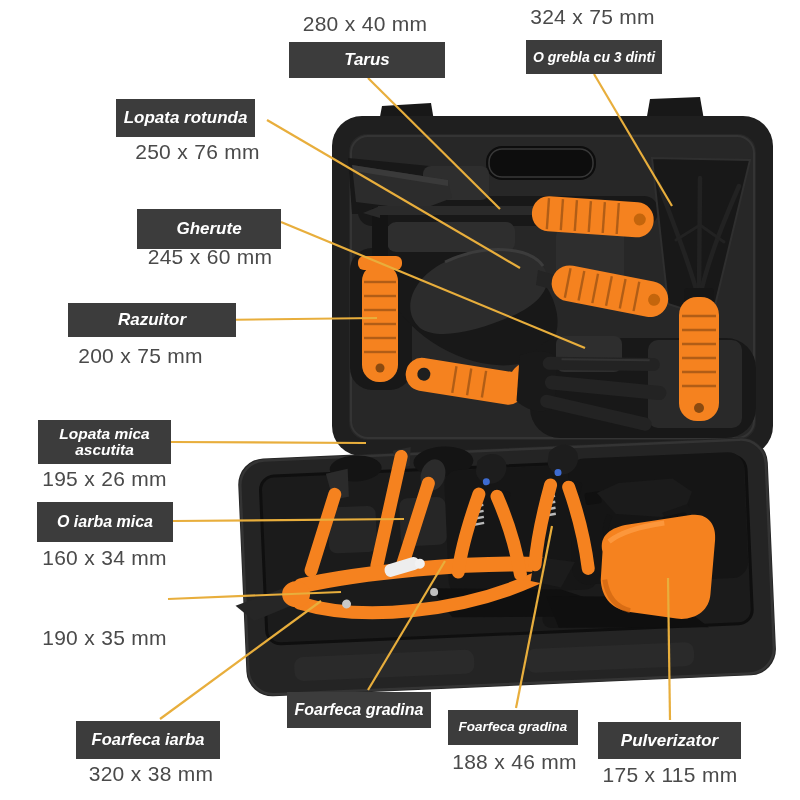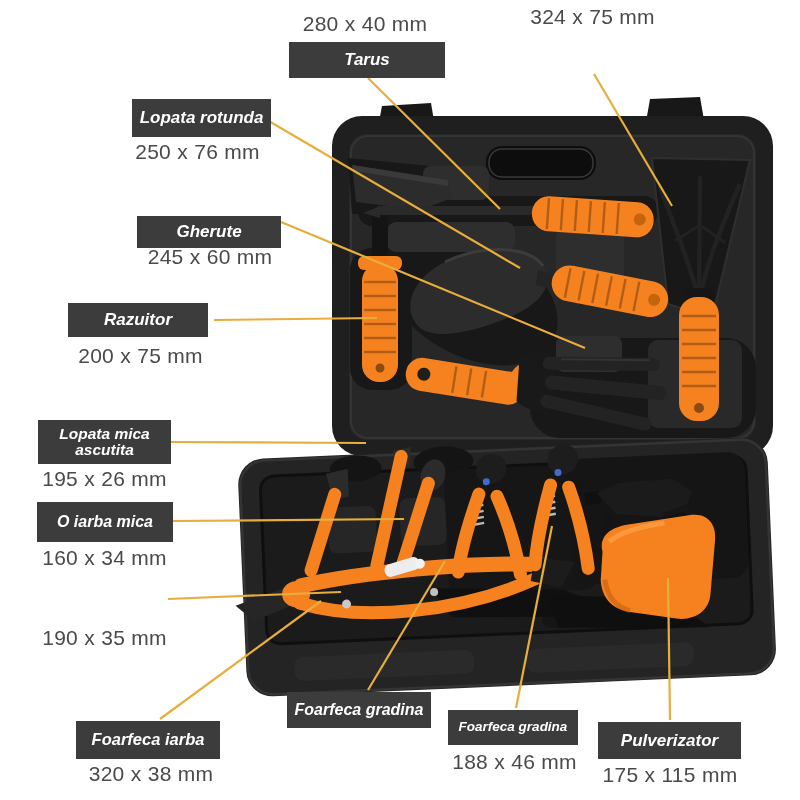--- a/index.html
+++ b/index.html
@@ -269,28 +269,29 @@
     <line class="leader" x1="368" y1="690" x2="445" y2="561"></line>
     <line class="leader" x1="516" y1="708" x2="552" y2="526"></line>
     <line class="leader" x1="670" y1="720" x2="668" y2="578"></line>
   </g>
 </svg>
 
   <div class="dim" style="left:270px;top:12px;width:190px">280 x 40 mm</div>
   <div class="tag" style="left:289px;top:42px;width:156px;height:36px">Tarus</div>
 
   <div class="dim" style="left:505px;top:5px;width:175px">324 x 75 mm</div>
-
-  <div class="tag" style="left:132px;top:99px;width:139px;height:38px">Lopata rotunda</div>
+  <div class="tag" style="left:526px;top:40px;width:136px;height:34px;font-size:14px">O grebla cu 3 dinti</div>
+
+  <div class="tag" style="left:116px;top:99px;width:139px;height:38px">Lopata rotunda</div>
   <div class="dim" style="left:110px;top:140px;width:175px">250 x 76 mm</div>
 
-  <div class="tag" style="left:137px;top:216px;width:144px;height:32px">Gherute</div>
+  <div class="tag" style="left:137px;top:209px;width:144px;height:40px">Gherute</div>
   <div class="dim" style="left:125px;top:245px;width:170px">245 x 60 mm</div>
 
-  <div class="tag" style="left:68px;top:303px;width:140px;height:34px">Razuitor</div>
+  <div class="tag" style="left:68px;top:303px;width:168px;height:34px">Razuitor</div>
   <div class="dim" style="left:58px;top:344px;width:165px">200 x 75 mm</div>
 
   <div class="tag" style="left:38px;top:420px;width:133px;height:44px;font-size:15.5px">Lopata mica ascutita</div>
   <div class="dim" style="left:22px;top:467px;width:165px">195 x 26 mm</div>
 
   <div class="tag" style="left:37px;top:502px;width:136px;height:40px;font-size:16px">O iarba mica</div>
   <div class="dim" style="left:22px;top:546px;width:165px">160 x 34 mm</div>
 
   <div class="dim" style="left:22px;top:626px;width:165px">190 x 35 mm</div>
 

